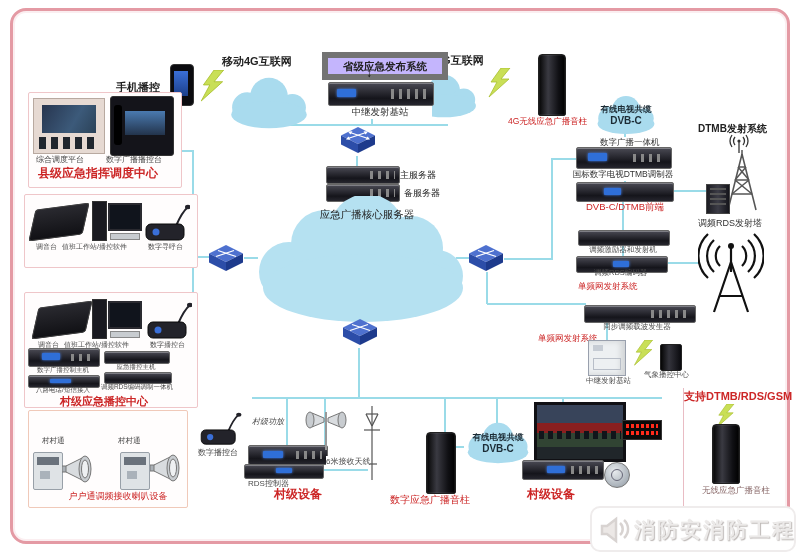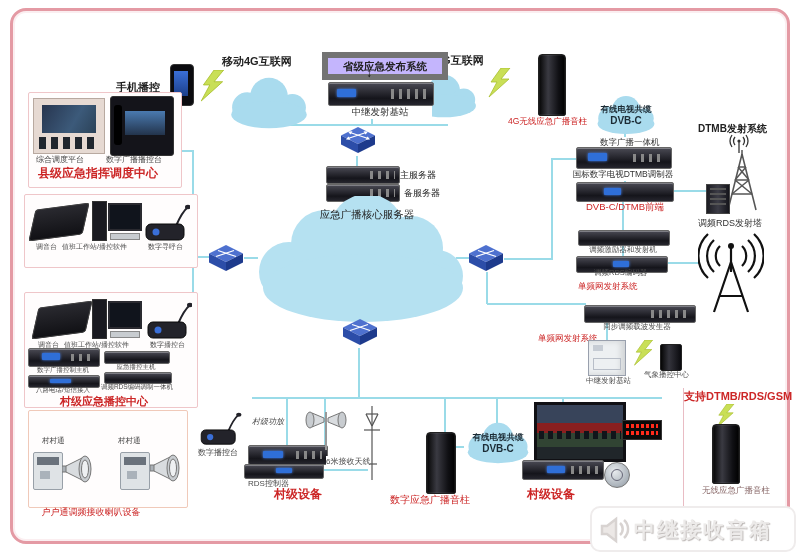--- a/index.html
+++ b/index.html
@@ -266,21 +266,21 @@
   <div class="a" style="left:150px;top:448px;width:36px;height:40px;">
     <svg width="36" height="40" viewBox="0 0 36 38">
         <g stroke="#777" stroke-width="1">
           <rect x="0" y="16" width="5" height="6" fill="#aab0b6"></rect>
           <path d="M4 16 L20 8 L20 30 L4 22 Z" fill="#d9dcdf"></path>
           <ellipse cx="23" cy="19" rx="6" ry="13" fill="#c8ccd0"></ellipse>
           <ellipse cx="23" cy="19" rx="3.5" ry="9" fill="#eef0f2"></ellipse>
         </g>
       </svg>
   </div>
-  <div class="a r ctr" style="left:16px;top:490px;width:150px;font-size:9px;margin-top:16px;">户户通调频接收喇叭设备</div>
+  <div class="a r ctr" style="left:43px;top:490px;width:150px;font-size:9px;">户户通调频接收喇叭设备</div>
 
   <div class="a" style="left:196px;top:412px;width:48px;height:34px;">
     <svg width="48" height="34" viewBox="0 0 46 38">
         <path d="M32 22 Q38 8 44 3" stroke="#23232a" stroke-width="2" fill="none"></path>
         <ellipse cx="44" cy="3" rx="3" ry="2.2" fill="#23232a"></ellipse>
         <rect x="2" y="20" rx="5" width="38" height="16" fill="#23232a" stroke="#0a0a0a"></rect>
         <circle cx="12" cy="28" r="3.5" fill="#3a6fd8"></circle>
       </svg>
   </div>
   <div class="a g" style="left:198px;top:447px;">数字播控台</div>
@@ -464,16 +464,16 @@
   <div class="a" style="left:590px;top:506px;width:202px;height:42px;background:#fff;border:2px solid #efecec;border-radius:10px;">
     <div class="a" style="left:6px;top:6px;width:34px;height:30px;">
       <svg width="34" height="30" viewBox="0 0 34 30">
           <g fill="none" stroke="#d8d3d1" stroke-width="2.5">
             <path d="M4 12 v8 h5 l9 7 V5 l-9 7 Z" fill="#ece8e6"></path>
             <path d="M22 9 a8 8 0 0 1 0 12"></path>
             <path d="M26 6 a12 12 0 0 1 0 18"></path>
           </g>
         </svg>
     </div>
-    <div class="a" style="left:42px;top:8px;font-size:21px;font-weight:bold;letter-spacing:2px;color:#eceae9;text-shadow:1px 1px 1px #bdb8b6,-1px -1px 1px #ffffff;white-space:nowrap;">中继接收音箱</div>
+    <div class="a" style="left:42px;top:8px;font-size:21px;font-weight:bold;letter-spacing:2px;color:#eceae9;text-shadow:1px 1px 1px #bdb8b6,-1px -1px 1px #ffffff;white-space:nowrap;">消防安消防工程</div>
   </div>
 
 </div>
 
 </body></html>

